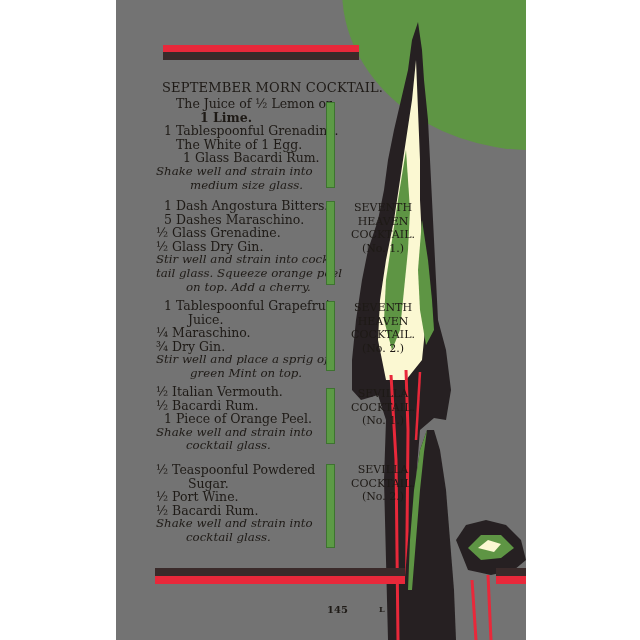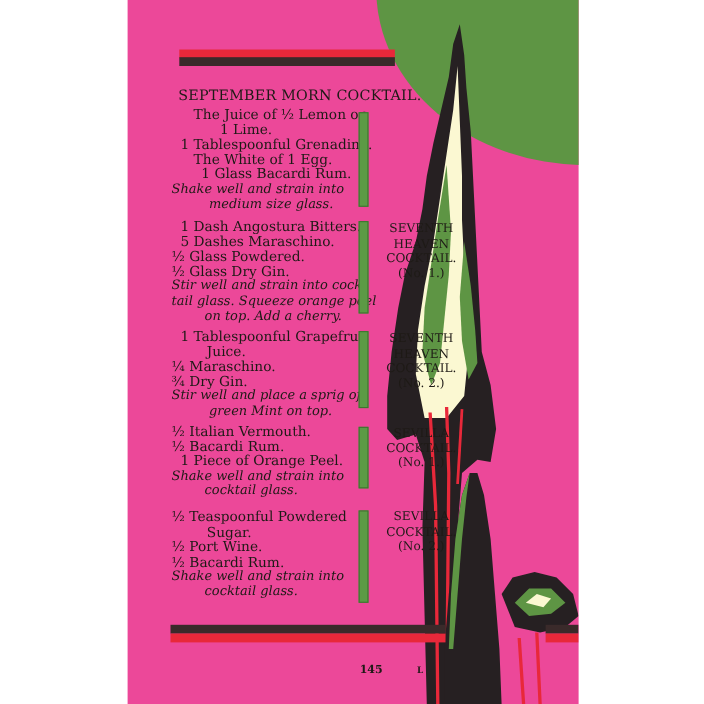--- a/index.html
+++ b/index.html
@@ -1,17 +1,17 @@
 <!DOCTYPE html>
 <html><head>
 <meta charset="utf-8">
 <style>
   html, body { margin:0; padding:0; }
   body { width:640px; height:640px; background:#ffffff; position:relative; overflow:hidden; font-family:"DejaVu Serif", serif; }
-  .page { position:absolute; left:116px; top:0; width:410px; height:640px; background:#ec4899; overflow:hidden; }
+  .page { position:absolute; left:116px; top:0; width:410px; height:640px; background:#737373; overflow:hidden; }
   .moon { position:absolute; left:226px; top:-170px; width:380px; height:320px; border-radius:50%; background:#5e9544; }
   .bar { position:absolute; height:8px; }
   .title { position:absolute; left:46px; top:80px; font-size:13px; letter-spacing:0.2px; color:#1e1a16; white-space:nowrap; }
   .recipe { position:absolute; left:40px; font-size:12.5px; line-height:13.6px; color:#1e1a16; }
   .recipe .ln { white-space:nowrap; }
   .recipe .it { font-style:italic; font-size:11.8px; }
   .gbar { position:absolute; left:210px; width:9px; background:#5c9a45; border:1px solid #3e7330; box-sizing:border-box; }
   .name { position:absolute; left:222px; width:90px; text-align:center; font-size:11px; line-height:13.6px; color:#1e1a16; }
   .pnum { position:absolute; font-size:10px; font-weight:bold; color:#1e1a16; }
   svg.tree { position:absolute; left:0; top:0; }
@@ -47,33 +47,33 @@
 
   <div class="bar" style="left:39px; top:568px; width:250px; background:#3a2a2a;"></div>
   <div class="bar" style="left:39px; top:576px; width:250px; background:#e8283a;"></div>
   <div class="bar" style="left:380px; top:568px; width:30px; background:#3a2a2a;"></div>
   <div class="bar" style="left:380px; top:576px; width:30px; background:#e8283a;"></div>
 
   <div class="title">SEPTEMBER MORN COCKTAIL.</div>
 
   <div class="recipe" style="top:97px;">
     <div class="ln" style="padding-left:20px;">The Juice of ½ Lemon or</div>
-    <div class="ln" style="padding-left:44px;">1 Lime.</div>
+    <div class="ln" style="padding-left:44px;font-weight:bold;">1 Lime.</div>
     <div class="ln" style="padding-left:8px;">1  Tablespoonful Grenadine.</div>
     <div class="ln" style="padding-left:20px;">The White of 1 Egg.</div>
     <div class="ln" style="padding-left:8px;text-align:center;">1  Glass Bacardi Rum.</div>
     <div class="ln it">Shake well and strain into</div>
     <div class="ln it" style="padding-left:34px;">medium size glass.</div>
   </div>
   <div class="gbar" style="top:102px; height:86px;"></div>
 
   <div class="recipe" style="top:199px;">
     <div class="ln" style="padding-left:8px;">1  Dash Angostura Bitters.</div>
     <div class="ln" style="padding-left:8px;">5  Dashes Maraschino.</div>
-    <div class="ln">½  Glass Powdered.</div>
+    <div class="ln">½  Glass Grenadine.</div>
     <div class="ln">½  Glass Dry Gin.</div>
     <div class="ln it">Stir well and strain into cock-</div>
     <div class="ln it">tail glass.  Squeeze orange peel</div>
     <div class="ln it" style="padding-left:30px;">on top.  Add a cherry.</div>
   </div>
   <div class="gbar" style="top:201px; height:84px;"></div>
   <div class="name" style="top:201px;">
     <div>SEVENTH</div>
     <div>HEAVEN</div>
     <div>COCKTAIL.</div>

